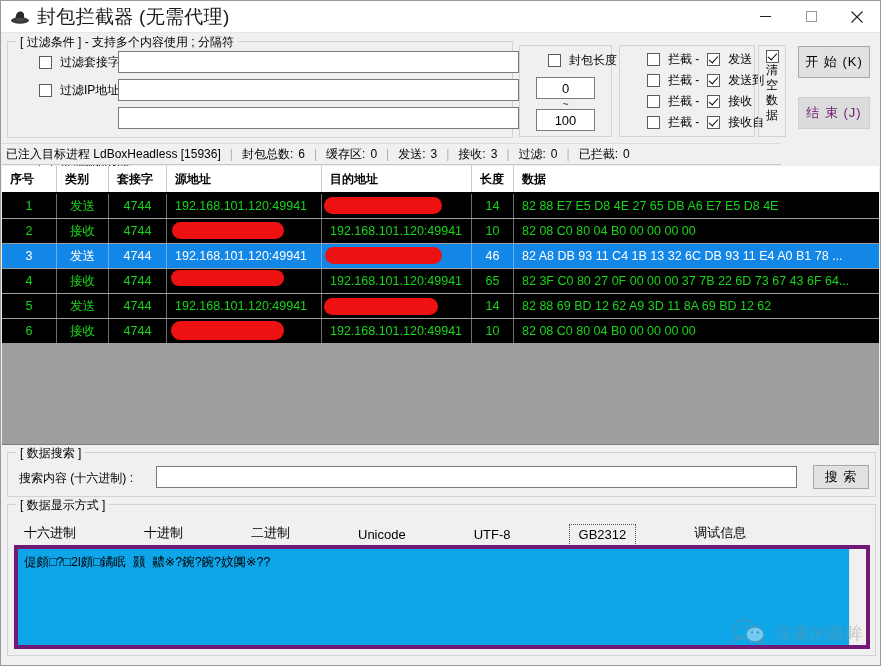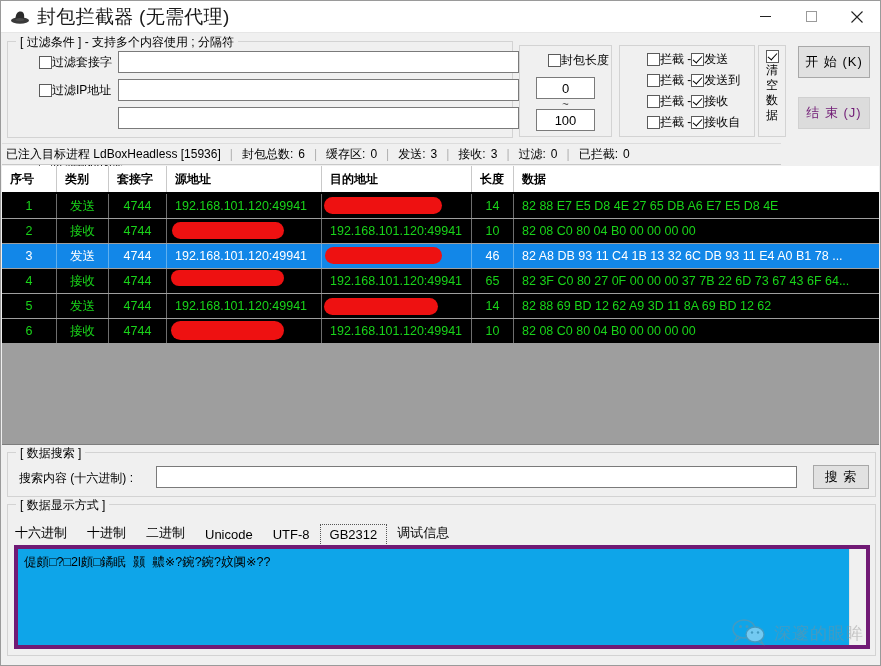--- a/index.html
+++ b/index.html
@@ -97,21 +97,21 @@
     position: absolute;
     left: 3px; top: 0px;
     width: 4px; height: 8px;
     border: solid #000;
     border-width: 0 1.6px 1.6px 0;
     transform: rotate(42deg);
   }
   .cbrow {
     display: flex;
     align-items: center;
-    gap: 0;
+    gap: 8px;
     white-space: nowrap;
     font-size: 12px;
     padding-left: 18px;
   }
 
   
   .tinput {
     border: 1px solid #7a7a7a;
     background: #ffffff;
     box-sizing: border-box;
@@ -507,21 +507,21 @@
     <div class="group-label">[ 数据搜索 ]</div>
   </div>
   <div class="searchbox-label" style="left:18px; top:469px;">搜索内容 (十六进制) :</div>
   <input class="tinput" style="position: absolute; left: 155px; top: 465px; width: 641px; height: 22px;" value="">
   <div class="btn" style="position:absolute; left:812px; top:464px; width:56px; height:24px;">搜 索</div>
 
   <div class="group" style="left:6px; top:503px; width:869px; height:152px;">
     <div class="group-label">[ 数据显示方式 ]</div>
   </div>
 
-  <div class="tabstrip" style="left:4px; top:520px;">
+  <div class="tabstrip" style="left:13px; top:520px;gap:48px;">
     <div class="tab">十六进制</div>
     <div class="tab">十进制</div>
     <div class="tab">二进制</div>
     <div class="tab">Unicode</div>
     <div class="tab">UTF-8</div>
     <div class="tab active">GB2312</div>
     <div class="tab">调试信息</div>
   </div>
 
   <div class="dataview" style="left:13px; top:544px; width:856px; height:104px;">

